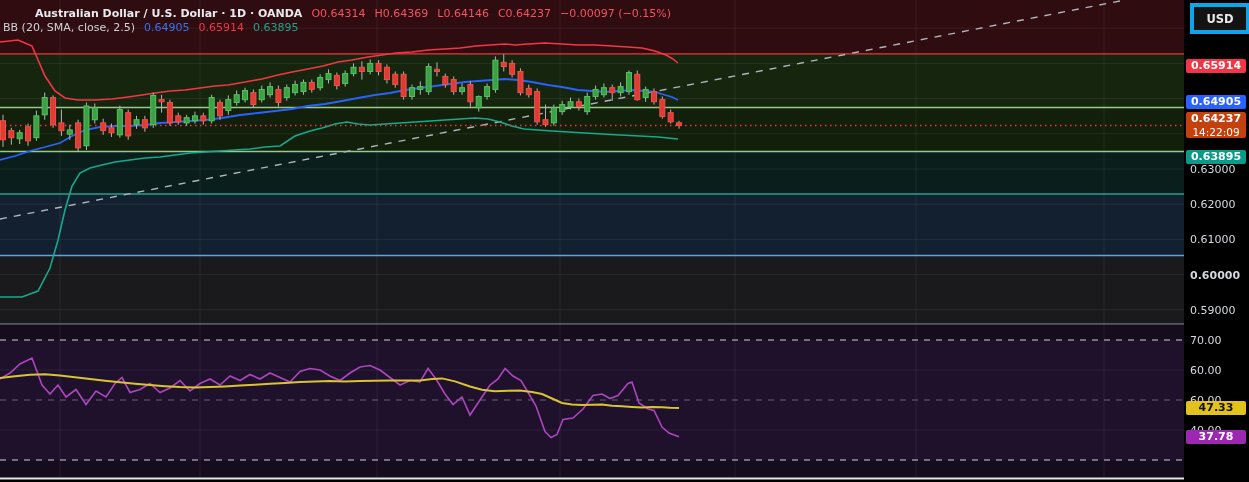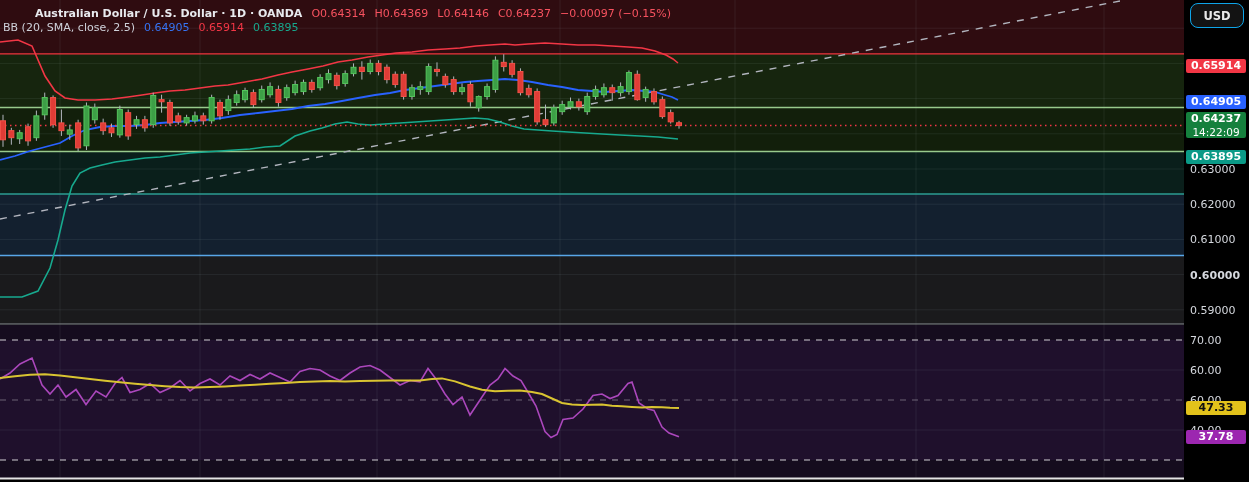--- a/index.html
+++ b/index.html
@@ -11,21 +11,21 @@
   #hdr1{top:7px;margin-left:32px;}
   #hdr2{top:21px;}
   #rsi-hdr{top:333px;}
   #axis{position:absolute;left:1184px;top:0;width:65px;height:482px;background:#000;}
   .tick{position:absolute;left:6px;transform:translateY(-50%);font-size:11px;color:#d5d8de;white-space:nowrap;z-index:1;}
   .plabel{position:absolute;left:2px;width:60px;transform:translateY(-50%);border-radius:2px;
           font-size:11px;font-weight:bold;color:#fff;text-align:center;z-index:2;}
   .plabel .l1{line-height:14px;}
   .plabel .l2{line-height:12px;font-size:10.5px;font-weight:normal;}
   #usd-btn{position:absolute;left:6px;top:3px;width:52px;height:23px;background:#131313;
-           border:1px solid #0ea5e9;border-radius:8px;color:#e9e9e9;font-size:11.5px;font-weight:600;
+           border:4px solid #0ea5e9;border-radius:0;color:#e9e9e9;font-size:11.5px;font-weight:600;
            display:flex;align-items:center;justify-content:center;z-index:3;cursor:pointer;}
 </style>
 </head>
 <body>
 
 <div id="stage">
   <svg id="chart-svg" width="1249" height="482">
       <defs>
         <clipPath id="mainClip">
           <rect x="0" y="0" width="1184" height="324"></rect>
@@ -262,21 +262,21 @@
       <div class="tick" style="top: 370px;">60.00</div>
       <div class="tick" style="top: 400px;">60.00</div>
       <div class="tick" style="top: 430px;">40.00</div>
       <div class="tick" style="top: 436px;">30.00</div>
       <div class="plabel" style="top: 66.4272px; background: rgb(242, 54, 69); color: rgb(255, 255, 255);">
         <div class="l1">0.65914</div>
       </div>
       <div class="plabel" style="top: 101.944px; background: rgb(41, 98, 255); color: rgb(255, 255, 255);">
         <div class="l1">0.64905</div>
       </div>
-      <div class="plabel" style="top: 125.458px; background: #15803d; color: rgb(255, 255, 255);">
+      <div class="plabel" style="top: 125.458px; background: #c2410c; color: rgb(255, 255, 255);">
         <div class="l1">0.64237</div>
         <div class="l2">14:22:09</div>
       </div>
       <div class="plabel" style="top: 156.5px; background: rgb(10, 154, 135); color: rgb(255, 255, 255);">
         <div class="l1">0.63895</div>
       </div>
       <div class="plabel" style="top: 408.01px; background: rgb(226, 194, 27); color: rgb(17, 17, 17);">
         <div class="l1">47.33</div>
       </div>
       <div class="plabel" style="top: 436.66px; background: rgb(156, 39, 176); color: rgb(255, 255, 255);">

